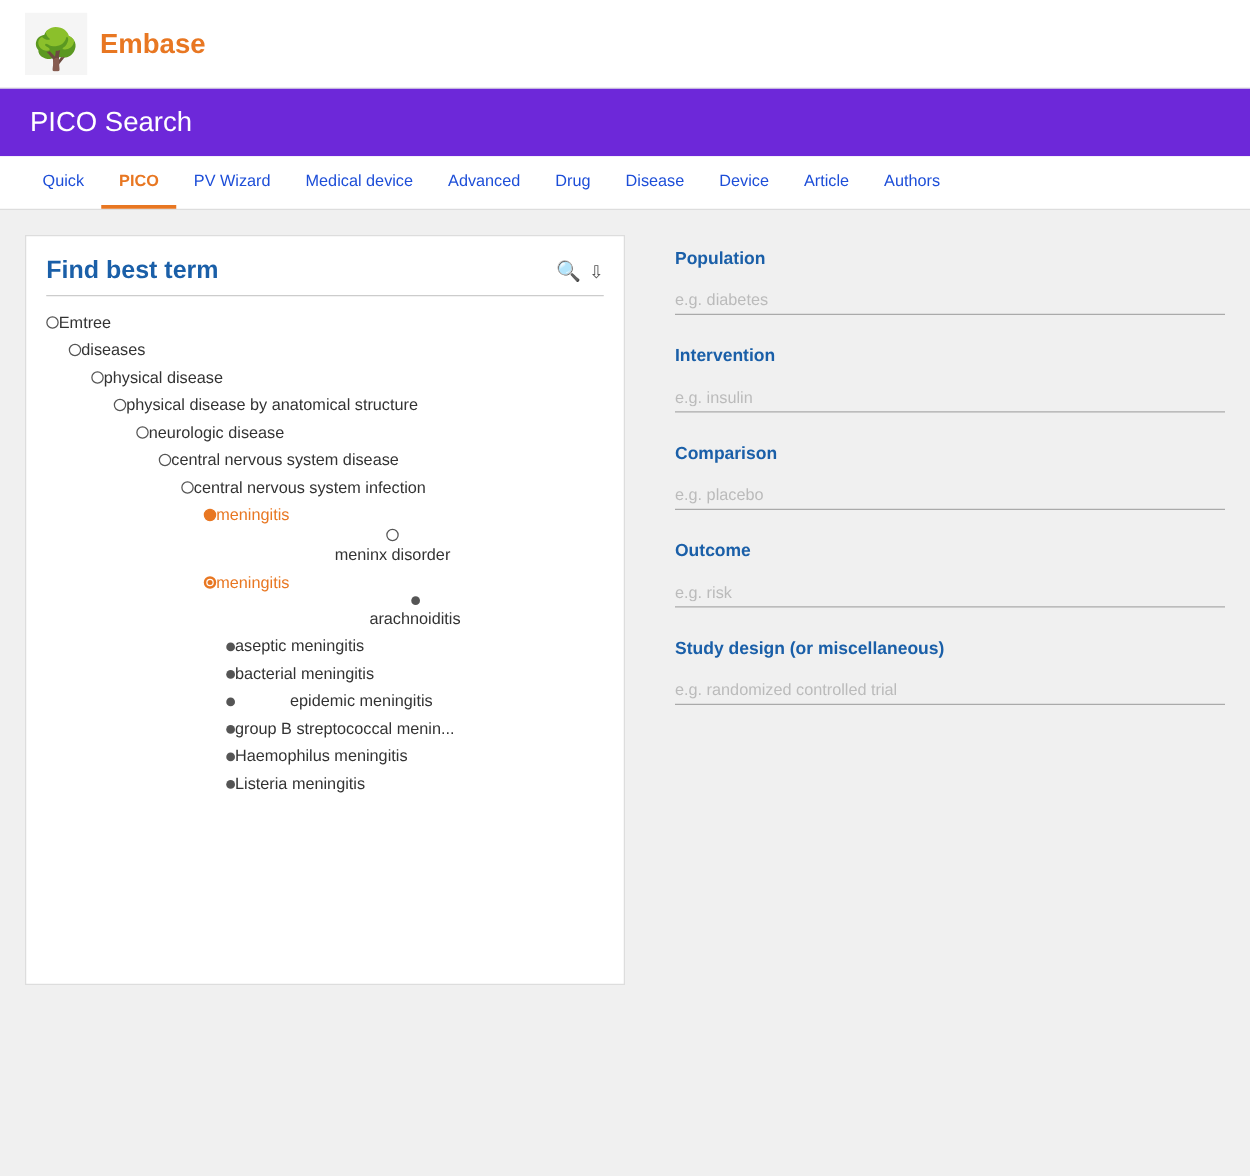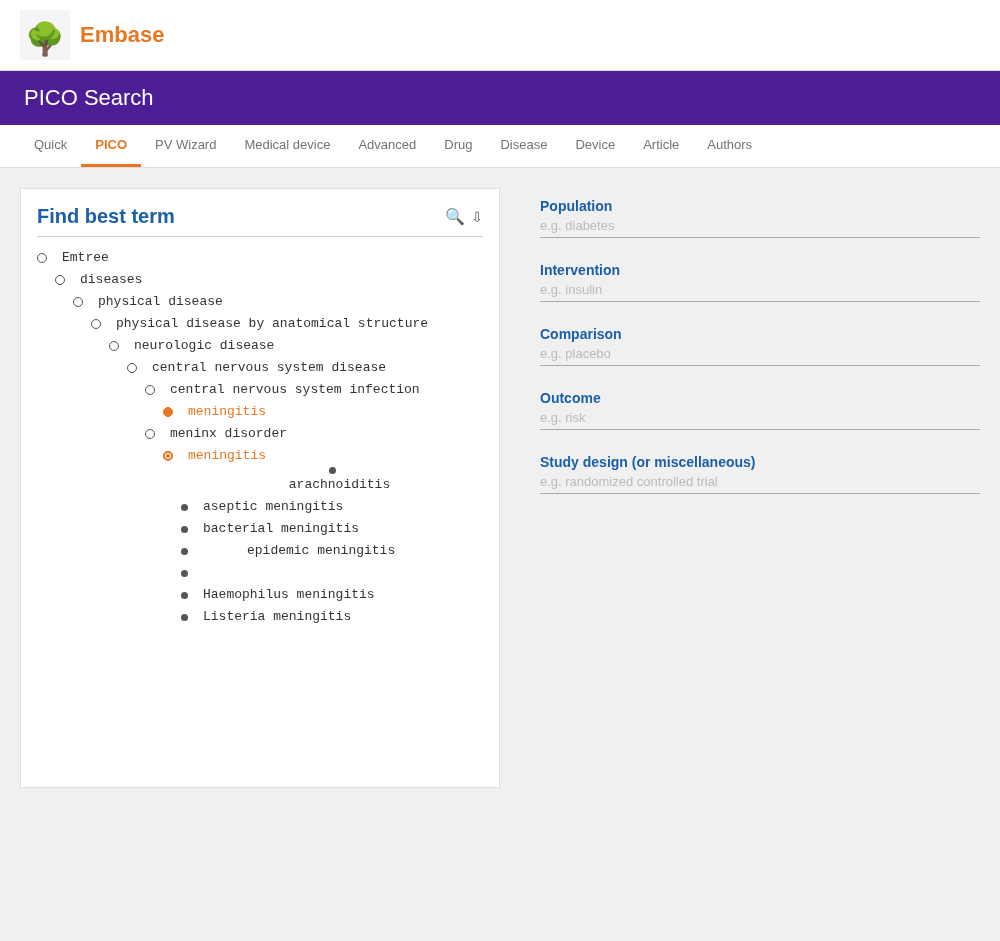--- a/index.html
+++ b/index.html
@@ -28,21 +28,21 @@
       height: 50px;
     }
     .logo-text {
       font-size: 22px;
       color: #e87722;
       font-weight: bold;
     }
 
     
     .page-title-bar {
-      background: #4c1d95;
+      background: #6d28d9;
       padding: 14px 24px;
     }
     .page-title-bar h1 {
       color: #fff;
       font-size: 22px;
       font-weight: normal;
     }
 
     
     .nav-tabs {
@@ -50,21 +50,21 @@
       display: flex;
       align-items: center;
       gap: 0;
       border-bottom: 1px solid #ddd;
       padding: 0 20px;
     }
     .nav-tab {
       padding: 12px 14px;
       cursor: pointer;
       font-size: 13px;
-      color: #737373;
+      color: #1d4ed8;
       border-bottom: 3px solid transparent;
       white-space: nowrap;
     }
     .nav-tab.active {
       color: #e87722;
       border-bottom: 3px solid #e87722;
       font-weight: bold;
     }
 
     
@@ -153,21 +153,21 @@
       flex: 1;
       display: flex;
       flex-direction: column;
       gap: 24px;
       padding: 10px 0 10px 20px;
     }
 
     .pico-section {
       display: flex;
       flex-direction: column;
-      gap: 0;
+      gap: 14px;
     }
     .pico-section-label {
       color: #1a5fa8;
       font-weight: bold;
       font-size: 14px;
     }
     .pico-input {
       border: none;
       border-bottom: 1px solid #aaa;
       outline: none;
@@ -184,22 +184,21 @@
     .tree-container {
       font-size: 13px;
     }
     .tree-item {
       display: flex;
       align-items: center;
       min-height: 22px;
       line-height: 22px;
     }
     .tree-item .node-text {
-      margin-left: 15px;
-      font-family: Liberation Mono, monospace;
+      margin-left: 0;
     }
     .tree-item .node-text.orange-text {
       color: #e87722;
     }
   </style>
 </head>
 <body>
 
 <div class="header">
   <div class="logo-area">
@@ -277,21 +276,21 @@
       <div class="tree-item" style="padding-left:108px;">
         <div class="node-circle" style="flex-shrink:0;"></div>
         <span class="node-text">central nervous system infection</span>
       </div>
 
       <div class="tree-item" style="padding-left:126px;">
         <div class="node-circle orange" style="flex-shrink:0;"></div>
         <span class="node-text orange-text">meningitis</span>
       </div>
 
-      <div class="tree-item" style="padding-left:108px;">
+      <div class="tree-item" style="padding-left:108px;flex-direction:column;">
         <div class="node-circle" style="flex-shrink:0;"></div>
         <span class="node-text">meninx disorder</span>
       </div>
 
       <div class="tree-item" style="padding-left:126px;">
         <div class="node-circle orange-ring" style="flex-shrink:0;"></div>
         <span class="node-text orange-text">meningitis</span>
       </div>
 
       <div class="tree-item" style="padding-left:144px;flex-direction:column;">
@@ -311,20 +310,21 @@
 
       <div class="tree-item" style="padding-left:144px;gap:44px;">
         <div class="node-dot" style="flex-shrink:0;"></div>
         <span class="node-text">epidemic meningitis</span>
       </div>
 
 
 
       <div class="tree-item" style="padding-left:144px;">
         <div class="node-dot" style="flex-shrink:0;"></div>
+        <span class="node-text">group B streptococcal menin...</span>
       </div>
 
       <div class="tree-item" style="padding-left:144px;">
         <div class="node-dot" style="flex-shrink:0;"></div>
         <span class="node-text">Haemophilus meningitis</span>
       </div>
 
       <div class="tree-item" style="padding-left:144px;">
         <div class="node-dot" style="flex-shrink:0;"></div>
         <span class="node-text">Listeria meningitis</span>

